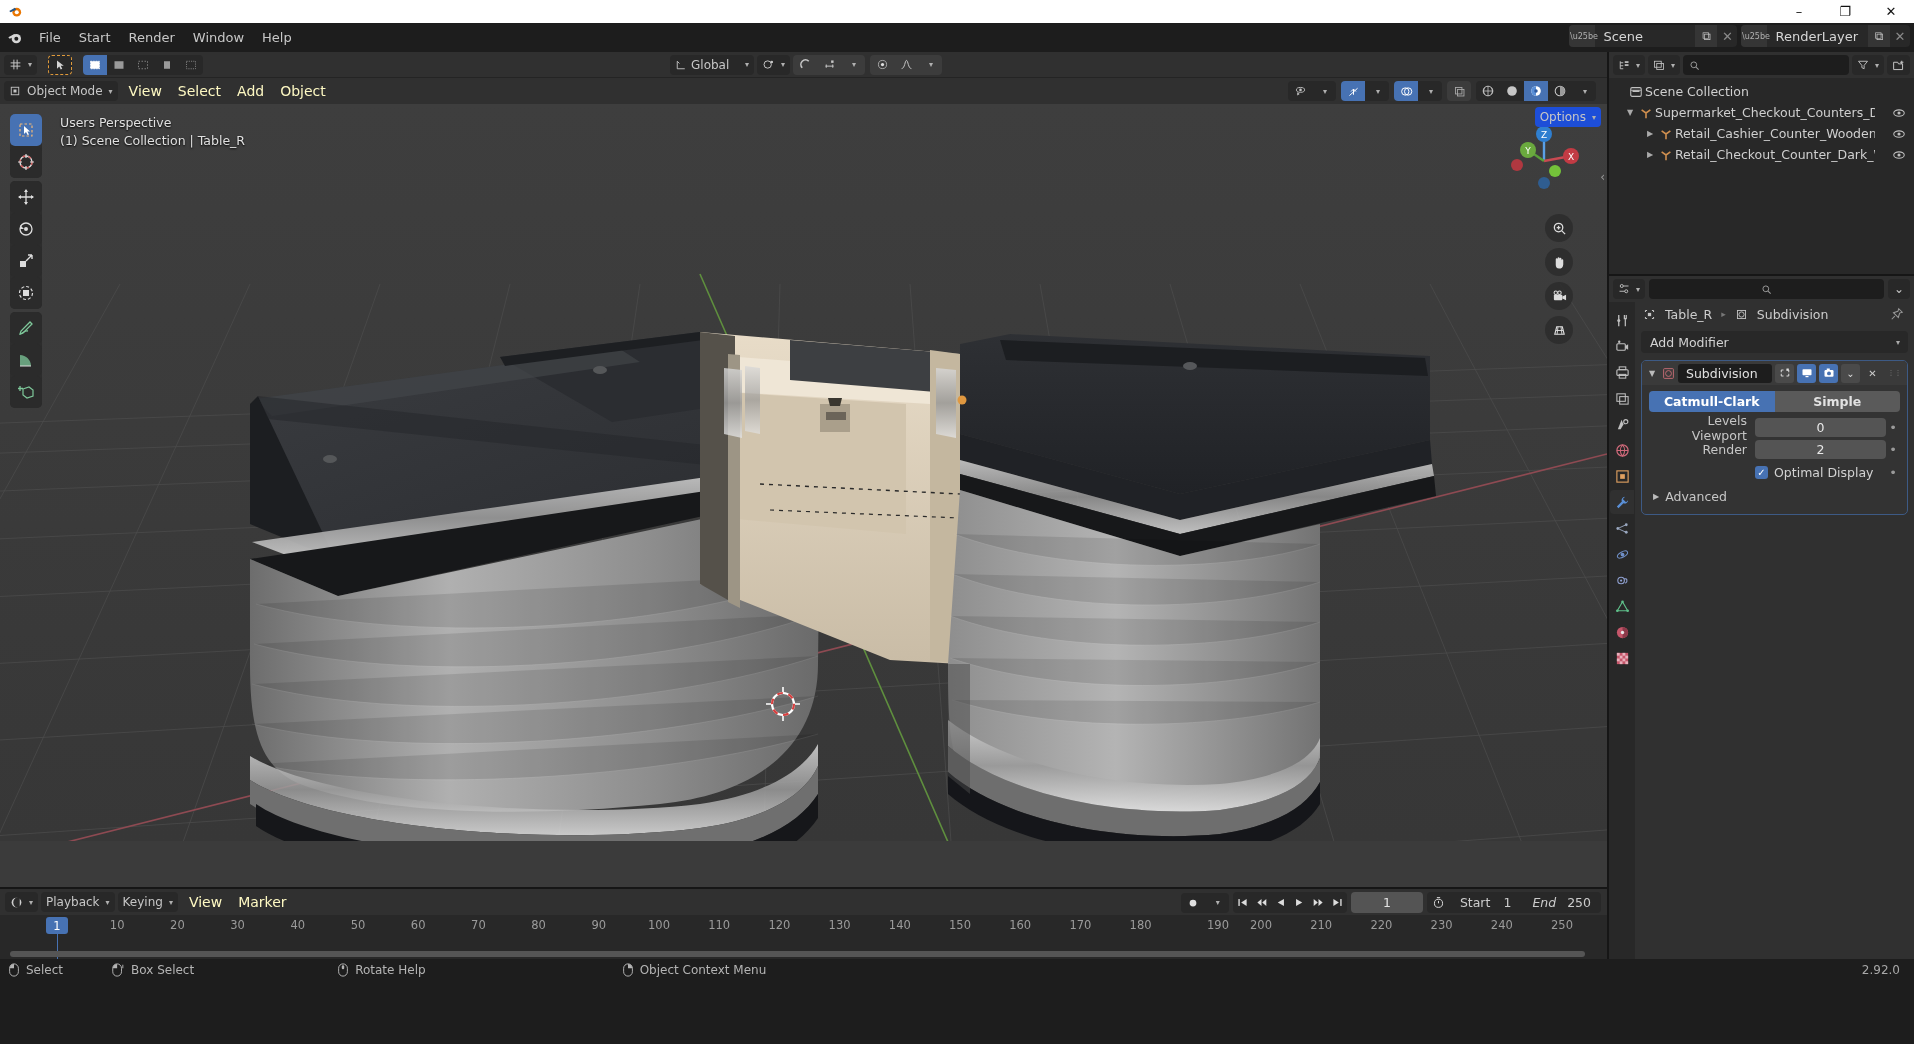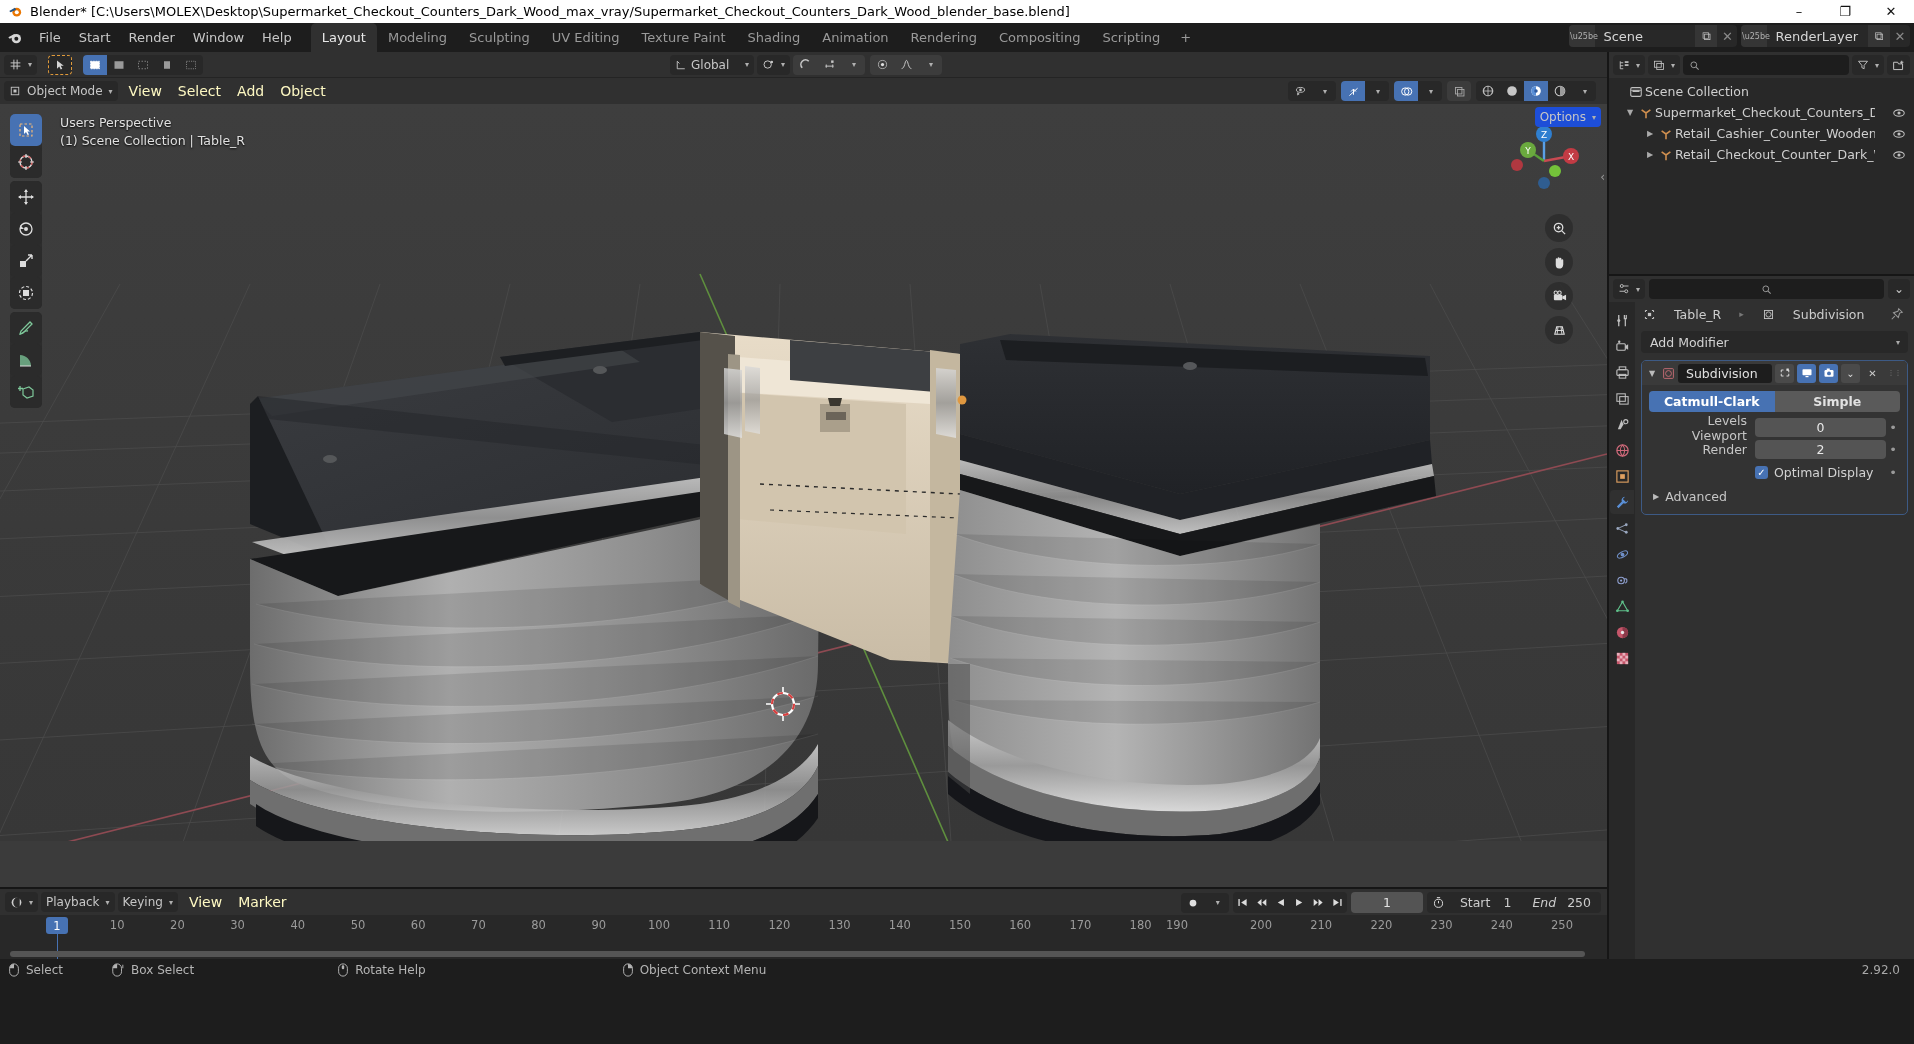--- a/index.html
+++ b/index.html
@@ -107,21 +107,21 @@
   #properties { flex:1; background:#303030; display:flex; flex-direction:column; border-top:2px solid #161616;}
   .pr-header { height:26px; background:#303030; display:flex; align-items:center; padding:0 4px; gap:4px;}
   .pr-search { flex:1; height:20px; background:#1d1d1d; border-radius:4px; display:flex;
     align-items:center; justify-content:center; gap:5px; color:#777; font-size:12px;}
   .pr-main { flex:1; display:flex; }
   .pr-tabs { width:26px; background:#282828; padding-top:6px; display:flex; flex-direction:column;
     align-items:center; gap:2px;}
   .pr-tab { width:24px; height:24px; display:flex; align-items:center; justify-content:center; border-radius:4px 0 0 4px;}
   .pr-tab.active { background:#303030; }
   .pr-content { flex:1; background:#303030; padding:0 6px; }
-  .breadcrumb { height:24px; display:flex; align-items:center; gap:18px; font-size:12.5px; color:#cdcdcd;
+  .breadcrumb { height:24px; display:flex; align-items:center; gap:9px; font-size:12.5px; color:#cdcdcd;
     position:relative; padding-left:2px;}
   .bc-sep { color:#777; font-size:9px; }
   .pin { position:absolute; right:4px; color:#9a9a9a; }
   .add-mod { height:22px; background:#282828; border-radius:4px; display:flex; align-items:center;
     padding:0 9px; font-size:12.5px; color:#d2d2d2; margin:5px 0 7px 0; position:relative;}
   .add-mod .chevr { position:absolute; right:8px; font-size:8px; color:#aaa;}
   .mod-panel { border:1px solid #3d5a85; border-radius:5px; background:#333; }
   .mod-head { height:24px; background:#3a3a3a; border-radius:4px 4px 0 0; display:flex; align-items:center;
     padding:0 3px; gap:3px;}
   .mod-name { flex:1; background:#1d1d1d; border-radius:3px; height:19px; display:flex; align-items:center;
@@ -154,54 +154,40 @@
 </style>
 </head>
 <body>
 
 <div id="titlebar">
   <svg class="blender-logo" viewBox="0 0 24 24">
     <circle cx="14" cy="13" r="7" fill="#ea7600"></circle>
       <circle cx="14" cy="13" r="3.2" fill="#fff"></circle>
     <path d="M2 11 L11 6 L13 9 L4 13 Z" fill="#265787"></path>
   </svg>
-  <span class="wintitle">Blender* [C:\Users\MOLEX\Desktop\Supermarket_Checkout_Counters_Dark_Wood_max_vray/Supermarket_Checkout_Counters_Dark_Wood_blender_base.blend]</span>
   <div id="win-controls">
     <div>–</div>
     <div>❐</div>
     <div>✕</div>
   </div>
 </div>
 
 <div id="topbar">
   <div class="blender-icon">
     <svg width="16" height="16" viewBox="0 0 24 24">
       <circle cx="14" cy="13" r="7" fill="#d6d6d6"></circle>
         <circle cx="14" cy="13" r="3" fill="#1d1d1d"></circle>
       <path d="M2 11 L11 6 L13 9 L4 13 Z" fill="#d6d6d6"></path>
     </svg>
   </div>
   <div class="menu-item">File</div>
   <div class="menu-item">Start</div>
   <div class="menu-item">Render</div>
   <div class="menu-item">Window</div>
   <div class="menu-item">Help</div>
-  <div id="ws-tabs">
-    <div class="ws-tab active">Layout</div>
-    <div class="ws-tab">Modeling</div>
-    <div class="ws-tab">Sculpting</div>
-    <div class="ws-tab">UV Editing</div>
-    <div class="ws-tab">Texture Paint</div>
-    <div class="ws-tab">Shading</div>
-    <div class="ws-tab">Animation</div>
-    <div class="ws-tab">Rendering</div>
-    <div class="ws-tab">Compositing</div>
-    <div class="ws-tab">Scripting</div>
-    <div class="ws-tab plus">+</div>
-  </div>
   <div id="topbar-right">
     <div class="id-block">
       <div class="ib-icon">
         <svg width="13" height="13" viewBox="0 0 16 16">
             <path d="M3 13 L7 3 L9 8 L6 13 Z" fill="#c7c7c7"></path>
             <circle cx="11.5" cy="5" r="2.2" fill="none" stroke="#c7c7c7" stroke-width="1.2"></circle>
           </svg>
         <span class="chev">\u25be</span>
       </div>
       <div class="ib-name">Scene</div>
@@ -792,21 +778,21 @@
           <div class="tick" style="left: 598.8px;">90</div>
           <div class="tick" style="left: 659px;">100</div>
           <div class="tick" style="left: 719.2px;">110</div>
           <div class="tick" style="left: 779.4px;">120</div>
           <div class="tick" style="left: 839.6px;">130</div>
           <div class="tick" style="left: 899.8px;">140</div>
           <div class="tick" style="left: 960px;">150</div>
           <div class="tick" style="left: 1020.2px;">160</div>
           <div class="tick" style="left: 1080.4px;">170</div>
           <div class="tick" style="left: 1140.6px;">180</div>
-          <div class="tick" style="left: 1177px;">190</div>
+          <div class="tick" style="left: 1218px;">190</div>
           <div class="tick" style="left: 1261px;">200</div>
           <div class="tick" style="left: 1321.2px;">210</div>
           <div class="tick" style="left: 1381.4px;">220</div>
           <div class="tick" style="left: 1441.6px;">230</div>
           <div class="tick" style="left: 1501.8px;">240</div>
           <div class="tick" style="left: 1562px;">250</div>
         </div>
     </div>
   </div>
 

